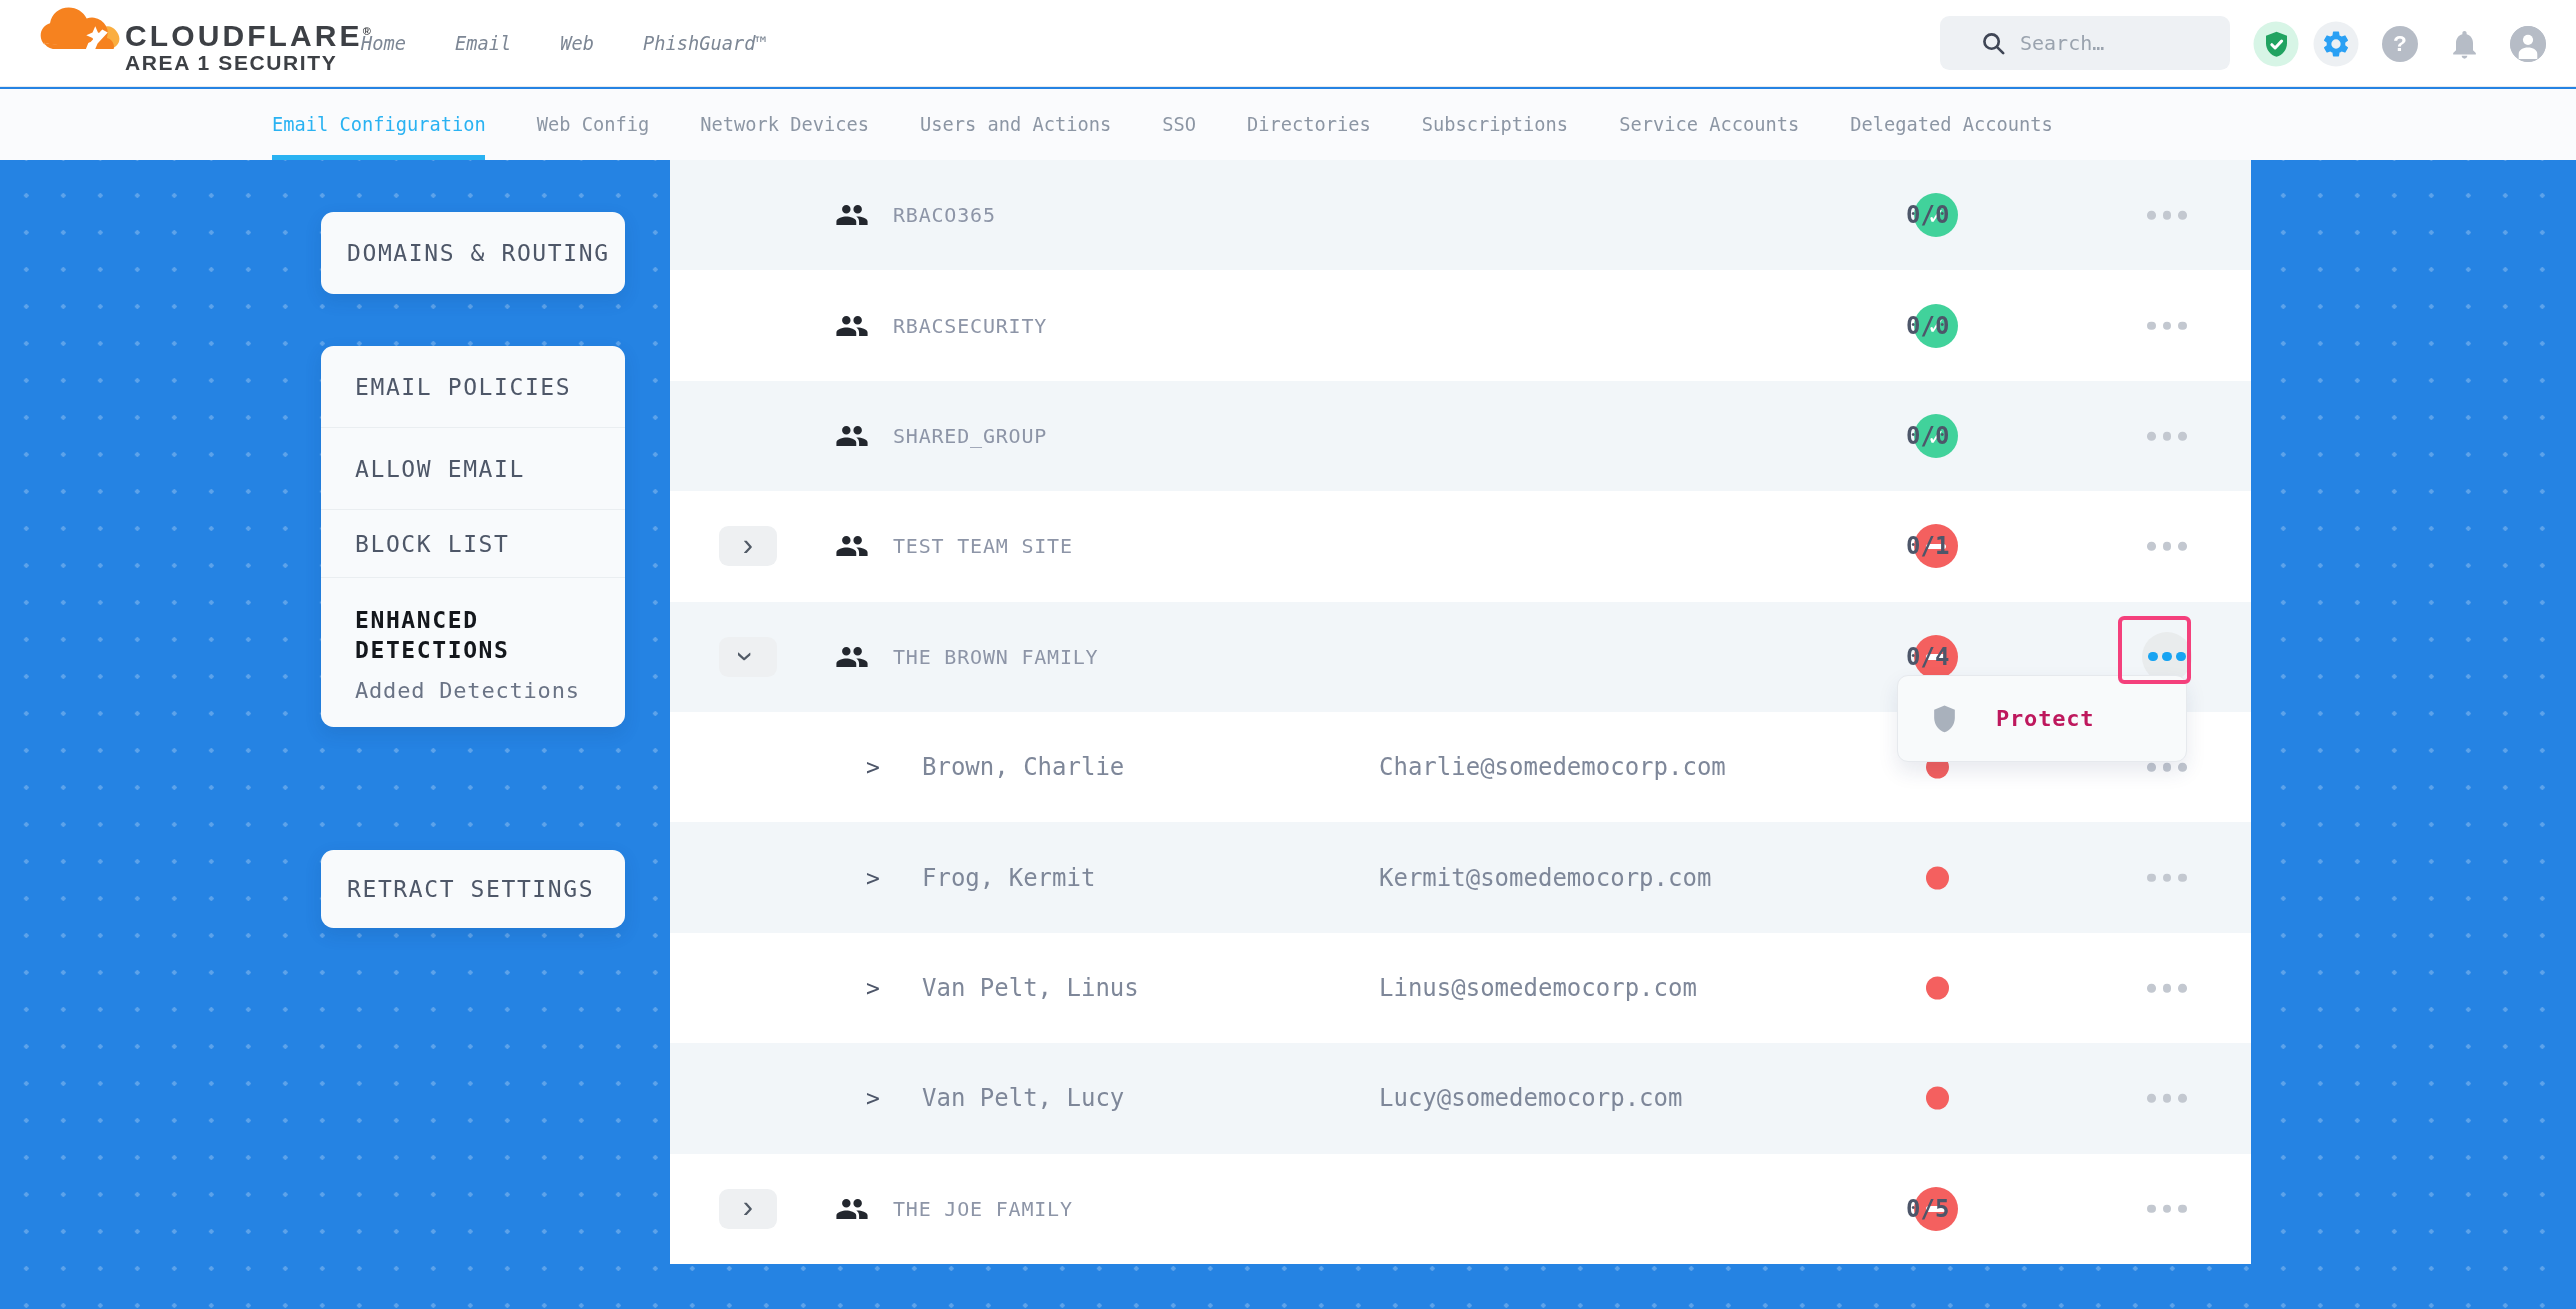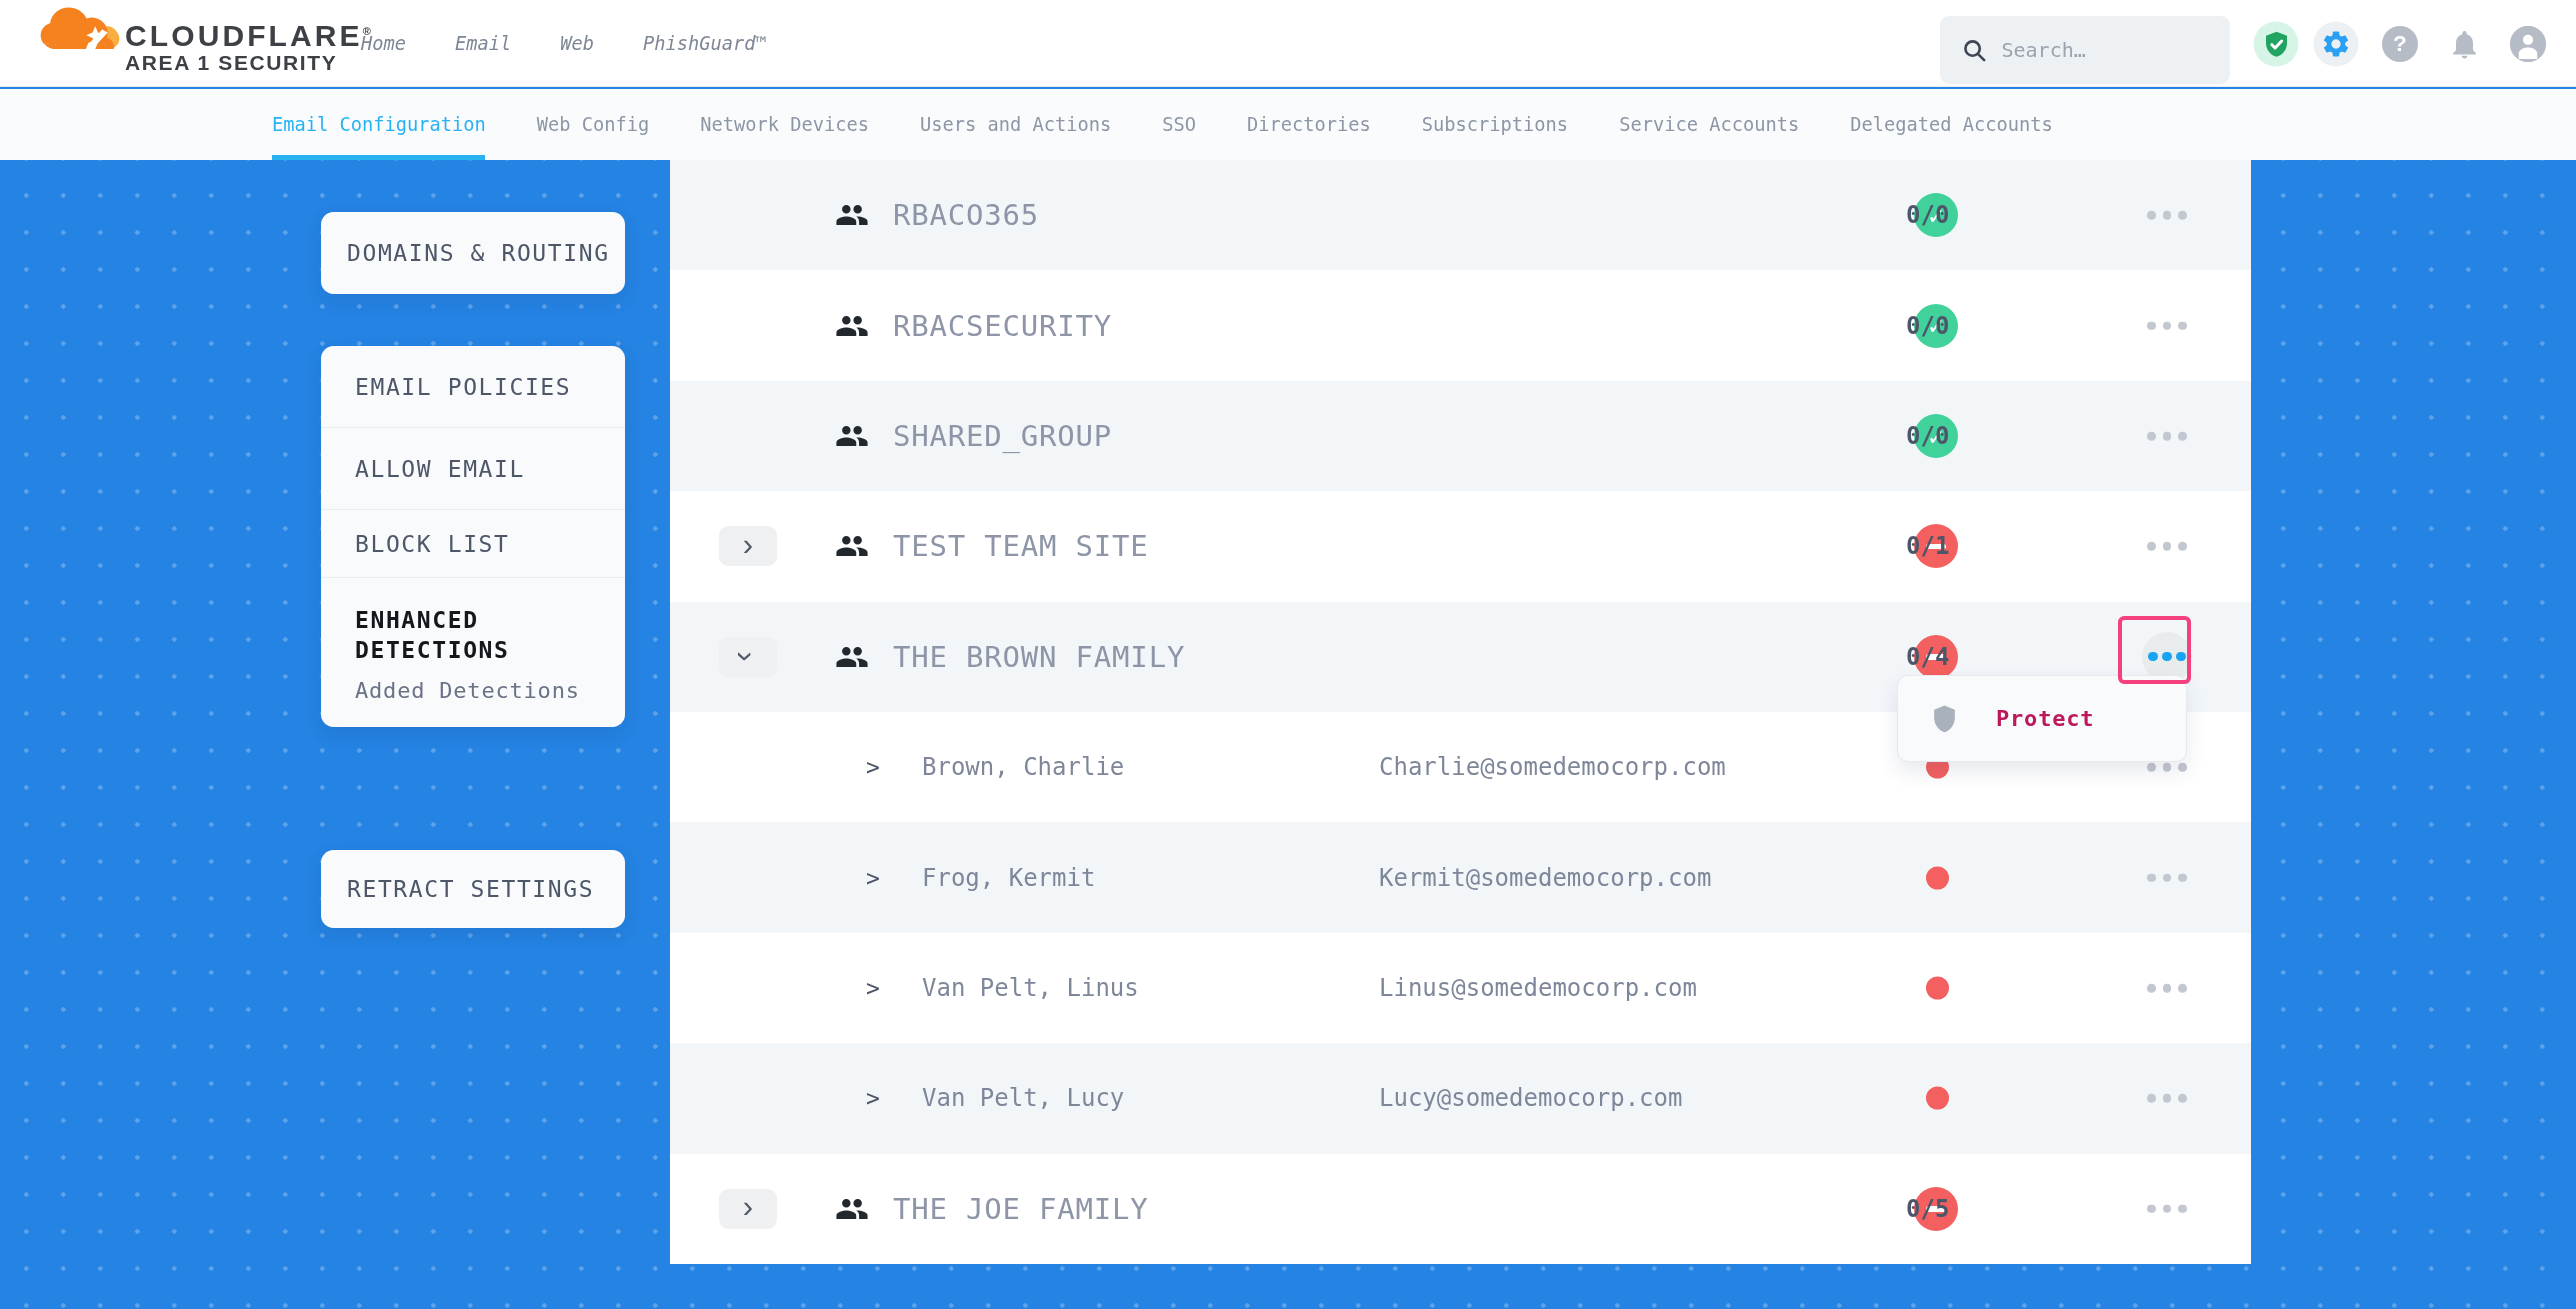--- a/index.html
+++ b/index.html
@@ -31,21 +31,21 @@
     background-size:37px 37px;background-position:7.8px 17px;
   }
   
   .header{position:absolute;top:0;left:0;right:0;height:87px;background:#fff;border-bottom:1.6px solid #e8ebee;z-index:4;}
   .logo-cloud{position:absolute;left:36px;top:6.2px;}
   .wordmark{position:absolute;left:125px;top:18.7px;font-family:"Liberation Sans",sans-serif;font-weight:bold;font-size:30px;letter-spacing:3.1px;color:#3d4045;}
   .wordmark sup{font-size:11px;}
   .product{position:absolute;left:125px;top:51px;font-family:"Liberation Sans",sans-serif;font-weight:bold;font-size:21px;letter-spacing:1.6px;color:#3d4045;}
   .top-nav{position:absolute;left:361px;top:0;height:87px;display:flex;align-items:center;gap:49px;}
   .top-nav .nav-link{font-size:18.7px;color:#7d8795;cursor:pointer;font-style:italic;}
-  .searchbox{position:absolute;left:1940px;top:16.3px;width:290px;height:68px;background:#eef1f4;border-radius:9.3px;display:flex;align-items:center;padding-left:21px;}
+  .searchbox{position:absolute;left:1940px;top:16.3px;width:290px;height:54px;background:#eef1f4;border-radius:9.3px;display:flex;align-items:center;padding-left:5px;justify-content:flex-end;}
   .searchbox input{border:none;outline:none;background:transparent;font-family:inherit;font-size:20px;color:#6c7582;margin-left:14px;width:210px;}
   .searchbox input::placeholder{color:#9aa3ae;}
   .hicon{position:absolute;top:44px;transform:translate(-50%,-50%);display:flex;align-items:center;justify-content:center;border-radius:50%;cursor:pointer;}
   .hicon.badge-green{left:2276px;width:45px;height:45px;background:#d7f5e6;}
   .hicon.badge-gray{left:2336px;width:45px;height:45px;background:#edf0f3;}
   .hicon.help{left:2400px;width:36px;height:36px;background:var(--icon-gray);color:#fff;font-family:"Liberation Sans",sans-serif;font-weight:bold;font-size:22.6px;}
   .hicon.bell{left:2464px;width:39px;height:39px;}
   .hicon.avatar{left:2528px;width:36px;height:36px;background:var(--icon-gray);overflow:hidden;}
   
   .tabbar{position:absolute;top:89px;left:0;right:0;height:71px;background:#fafbfd;z-index:3;}
@@ -68,21 +68,21 @@
   .s-sub{margin-top:12.5px;font-size:22px;letter-spacing:0.8px;color:#6a7385;cursor:pointer;}
   
   .panel{position:absolute;left:670px;top:160px;width:1581px;height:1104px;background:#fff;z-index:2;display:flex;flex-direction:column;}
   .row{position:relative;flex:1;}
   .row.light{background:var(--row-light);}
   .row > *{position:absolute;top:50%;transform:translateY(-50%);}
   .chev-btn{left:49px;width:58px;height:40px;background:#eef0f2;border-radius:9.3px;display:flex;align-items:center;justify-content:center;cursor:pointer;border:none;}
   .chev-glyph{font-size:31px;color:#515a66;line-height:1;display:block;margin-top:-4.7px;}
   .chev-glyph.down{transform:rotate(90deg);margin-top:0;margin-left:-3.1px;}
   .gicon{left:165px;width:34px;height:34px;}
-  .gname{left:223px;font-size:29px;letter-spacing:0.8px;color:var(--gray-text);white-space:nowrap;}
+  .gname{left:223px;font-size:20px;letter-spacing:0.8px;color:var(--gray-text);white-space:nowrap;}
   .stat{left:1244px;width:44px;height:44px;border-radius:50%;display:flex;align-items:center;justify-content:center;}
   .stat.ok{background:var(--green);}
   .stat.block{background:var(--red);}
   .stat .tick{color:#fff;font-size:25px;font-weight:bold;line-height:1;}
   .stat .bar{display:block;width:20px;height:5.4px;border-radius:3.1px;background:#fff;}
   .count{left:1236px;font-size:24px;font-weight:bold;color:var(--count-text);}
   .dots{left:1466px;width:62px;display:flex;align-items:center;justify-content:center;gap:7px;cursor:pointer;}
   .dots i{display:block;width:8.6px;height:8.6px;border-radius:50%;background:#c3c8d0;}
   .dots.active-menu{left:1472px;width:50px;height:50px;background:#e9eced;border-radius:50%;gap:4.7px;}
   .dots.active-menu i{width:9.3px;height:9.3px;background:#18a4f2;}

